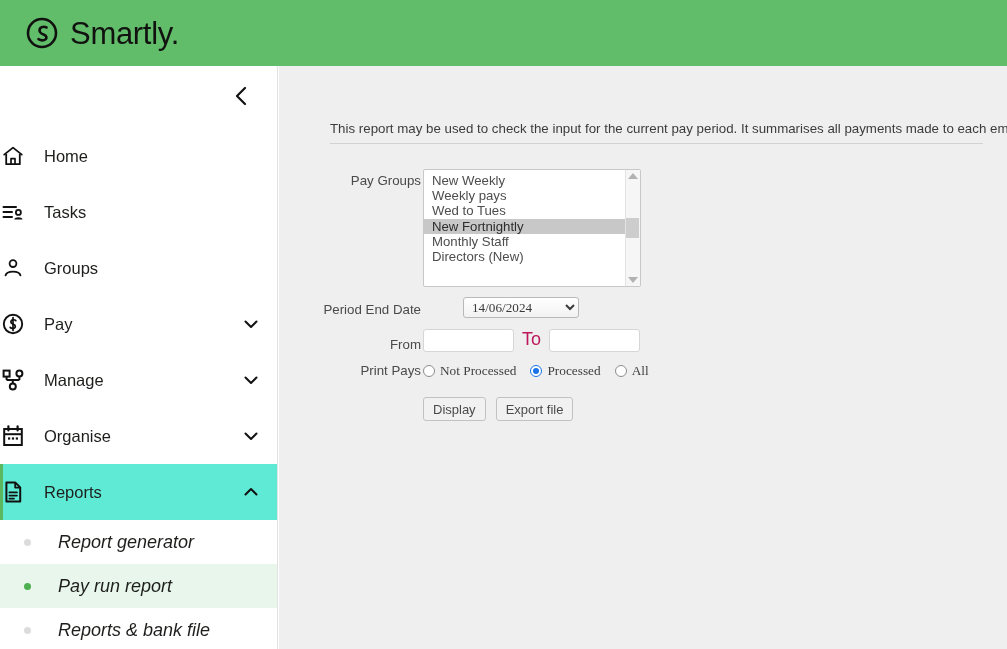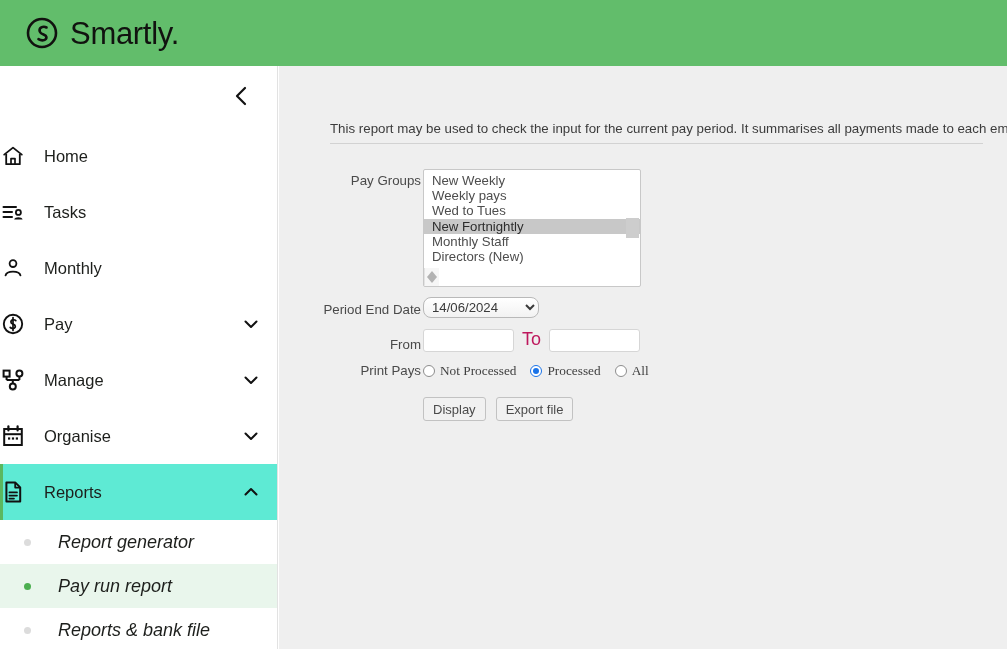--- a/index.html
+++ b/index.html
@@ -122,21 +122,20 @@
 
   
   .listbox {
     width: 218px; height: 118px;
     background: #ffffff;
     border: 1px solid #c8c8c8;
     border-radius: 2px;
     position: relative;
     overflow: hidden;
     display: flex;
-    flex-direction: column;
   }
   .listbox-items { flex: 1 1 auto; padding: 3px 0 0 0; }
   .lb-opt {
     height: 15.2px; line-height: 15.2px;
     font-size: 13.2px; color: #4d4d4d;
     padding-left: 8px;
     white-space: nowrap;
     cursor: pointer;
   }
   .lb-opt.sel { background: #c8c8c8; color: #2c2c2c; }
@@ -153,26 +152,27 @@
   .tri.up { border-left: 5px solid transparent; border-right: 5px solid transparent; border-bottom: 6px solid #b2b2b2; }
   .tri.down { border-left: 5px solid transparent; border-right: 5px solid transparent; border-top: 6px solid #b2b2b2; }
   .lb-thumb {
     position: absolute; right: 1px; top: 48px;
     width: 13px; height: 20px; background: #cdcdcd;
   }
 
   
   .date-select {
     width: 116px; height: 21px;
-    font-family: Liberation Sans, sans-serif;
+    font-family: Liberation Serif, serif;
     font-size: 13.2px; color: #3a3a3a;
     border: 1px solid #b9b9b9;
-    border-radius: 8px;
+    border-radius: 3px;
     background: linear-gradient(#ffffff, #f2f2f2);
     padding: 0 4px;
+    margin-left: 40px;
   }
 
   
   .txt {
     width: 91px; height: 23px;
     border: 1px solid #d6d6d6;
     border-radius: 3px;
     background: #ffffff;
     font-family: "Liberation Sans", sans-serif;
     font-size: 13.2px; color: #333;
@@ -270,21 +270,21 @@
       <span class="lbl">Tasks</span>
     </div>
 
     <div class="nav-item">
       <span class="ico">
         <svg width="24" height="24" viewBox="0 0 24 24">
           <circle cx="12" cy="7.6" r="3.4" fill="none" stroke="#111" stroke-width="1.8"></circle>
           <path d="M4.6 19.4 C5.6 14.4 18.4 14.4 19.4 19.4" fill="none" stroke="#111" stroke-width="1.9" stroke-linecap="round"></path>
         </svg>
       </span>
-      <span class="lbl">Monthly</span>
+      <span class="lbl">Groups</span>
     </div>
 
     <div class="nav-item">
       <span class="ico">
         <svg width="24" height="24" viewBox="0 0 24 24">
           <circle cx="12" cy="12" r="9.2" fill="none" stroke="#111" stroke-width="1.9"></circle>
           <path d="M14.8 8.6 C13.6 7.3 9.9 7.3 9.9 10 C9.9 12.5 14.3 11.7 14.3 14.2 C14.3 16.9 10.3 16.8 9.2 15.4" fill="none" stroke="#111" stroke-width="1.7" stroke-linecap="round"></path>
           <line x1="12" y1="5.6" x2="12" y2="18.4" stroke="#111" stroke-width="1.7" stroke-linecap="round"></line>
         </svg>
       </span>

